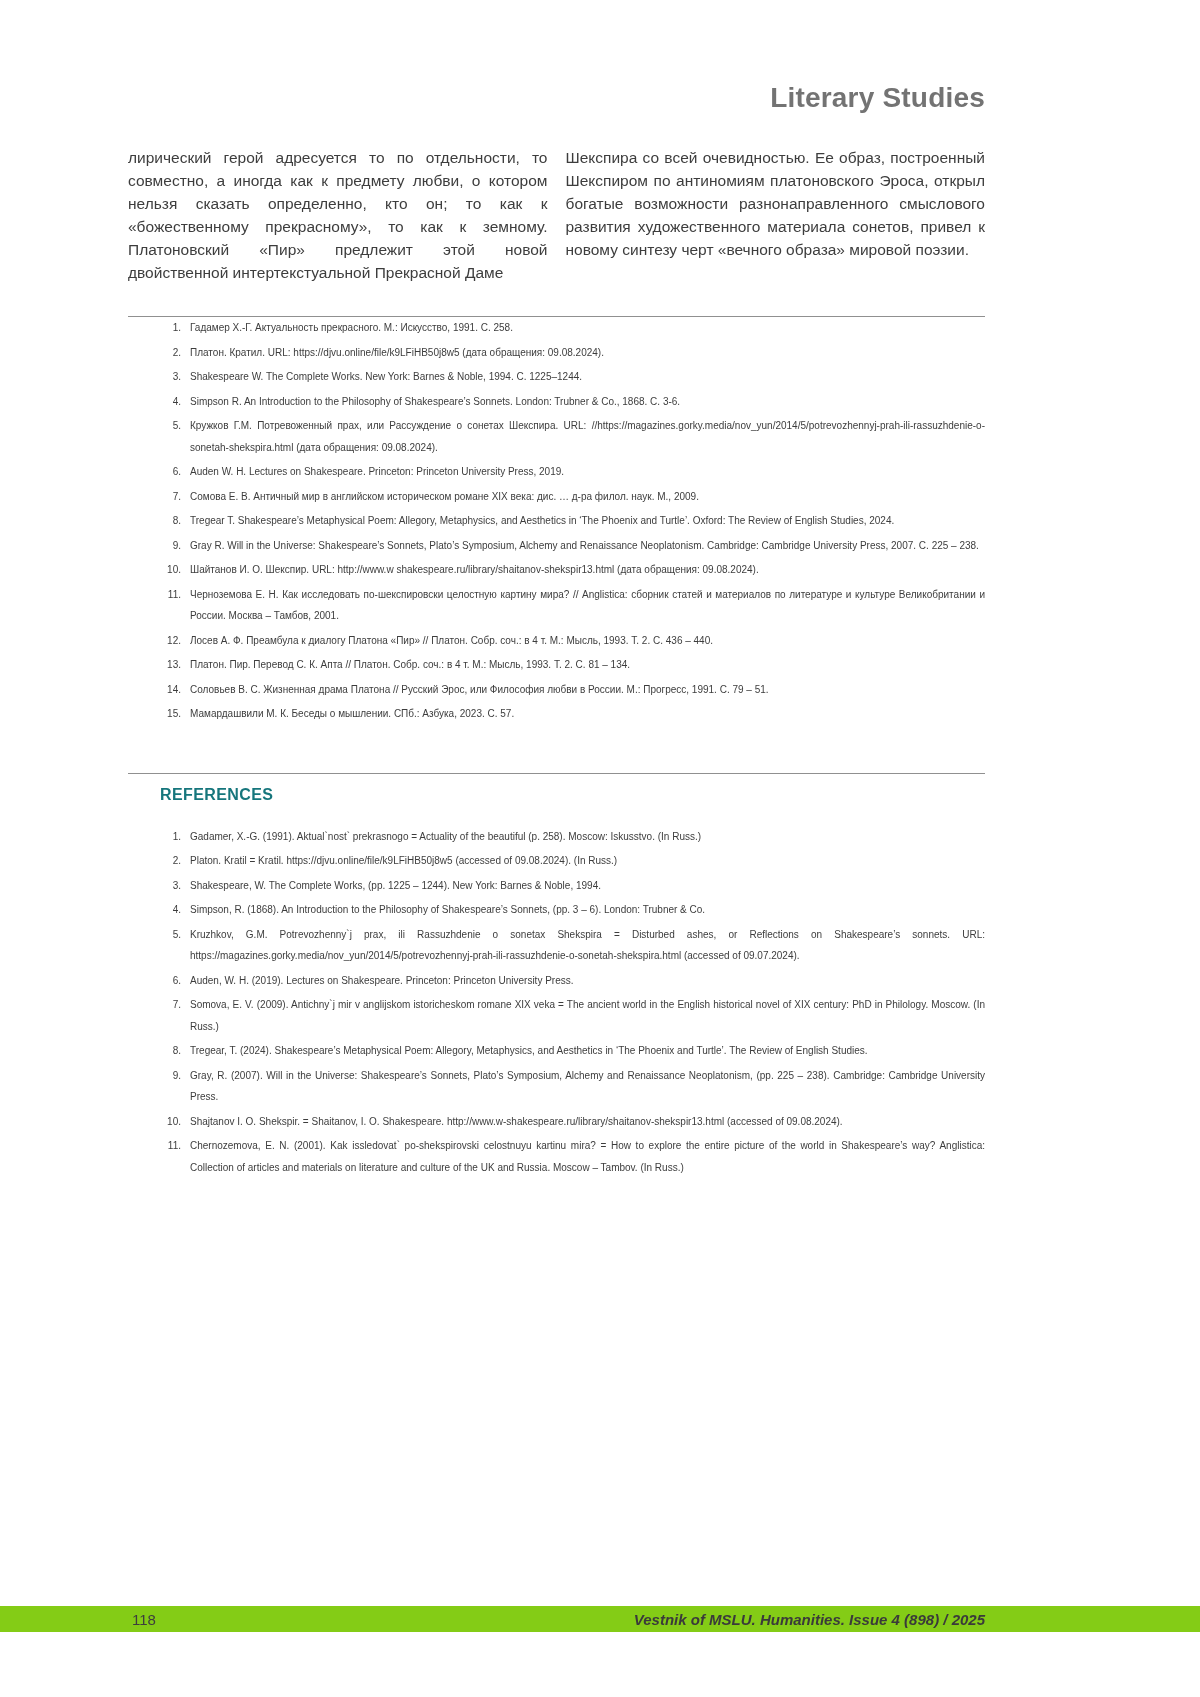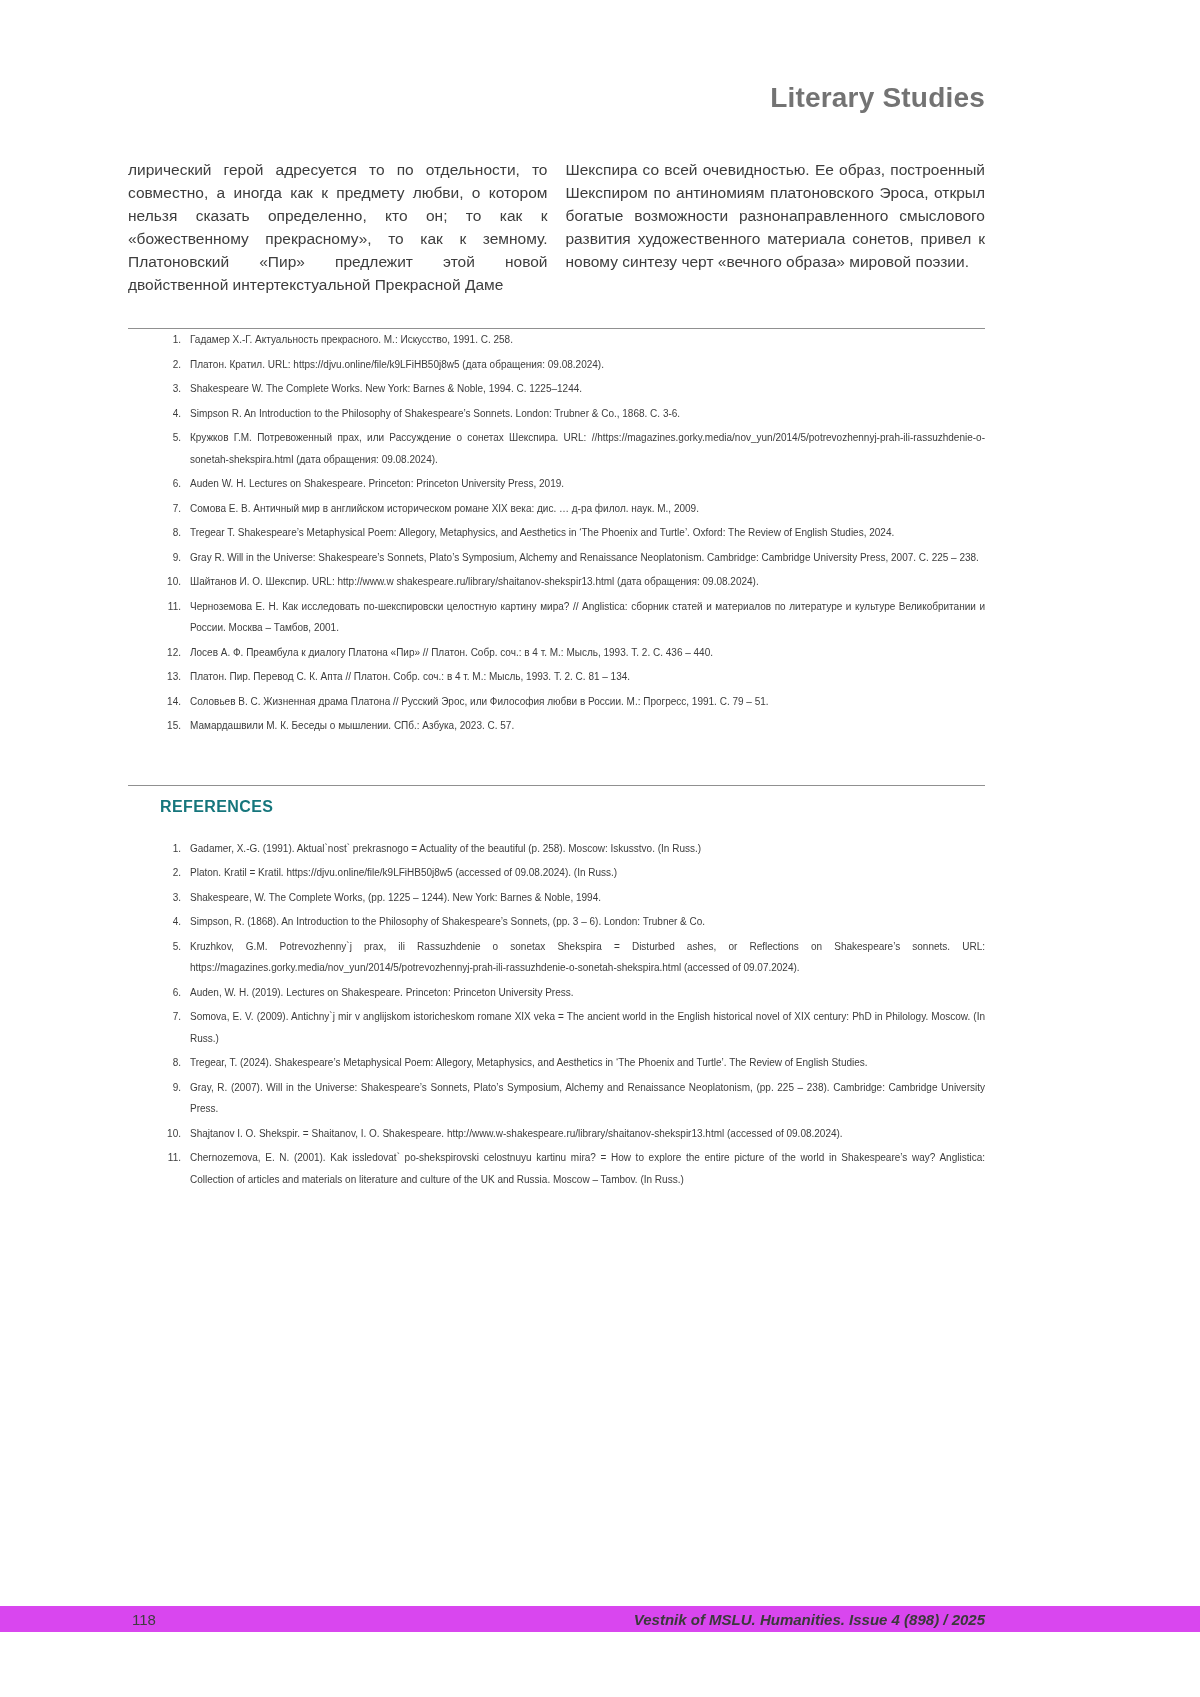--- a/index.html
+++ b/index.html
@@ -20,21 +20,21 @@
     margin: 82px 0 0 0;
     text-align: right;
     color: #737373;
     font-size: 28px;
     font-weight: 600;
     letter-spacing: 0.2px;
   }
   .columns {
     display: flex;
     gap: 18px;
-    margin-top: 44px;
+    margin-top: 32px;
   }
   .columns p {
     margin: 0;
     flex: 1 1 0;
     font-size: 15.5px;
     line-height: 23px;
     text-align: justify;
   }
   hr.rule {
     border: none;
@@ -72,21 +72,21 @@
     margin-right: 9px;
     white-space: nowrap;
     color: #3d3d3d;
   }
   footer.page-footer {
     position: absolute;
     left: 0;
     top: 1606px;
     width: 1200px;
     height: 26px;
-    background: #d946ef;
+    background: #84cc16;
     display: flex;
     align-items: center;
     justify-content: space-between;
     padding: 0 215px 0 132px;
     font-size: 15px;
   }
   .journal-ref {
     font-style: italic;
     font-weight: 600;
     color: #3a3a3a;

